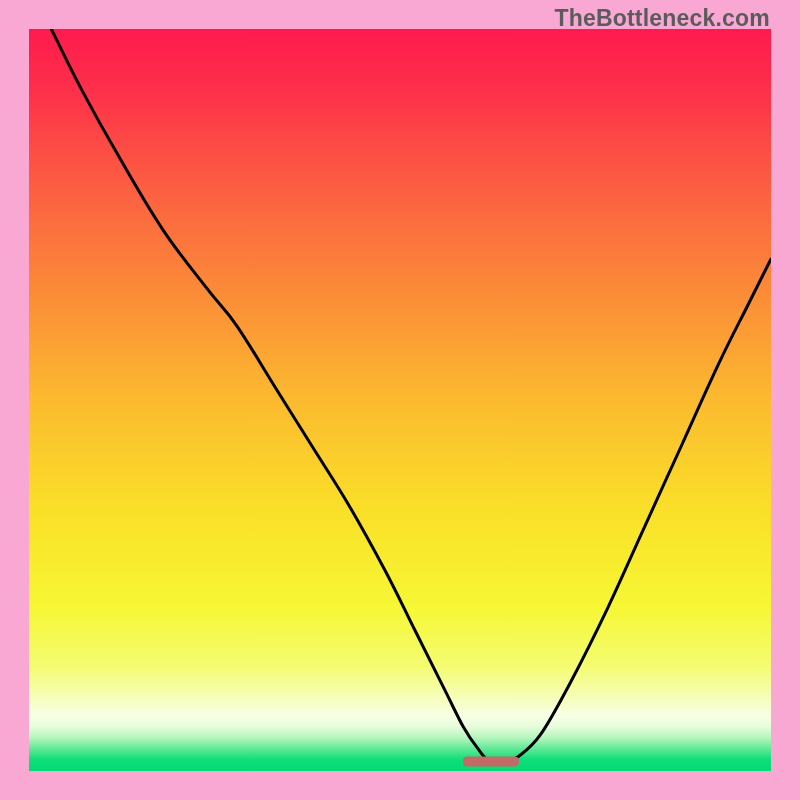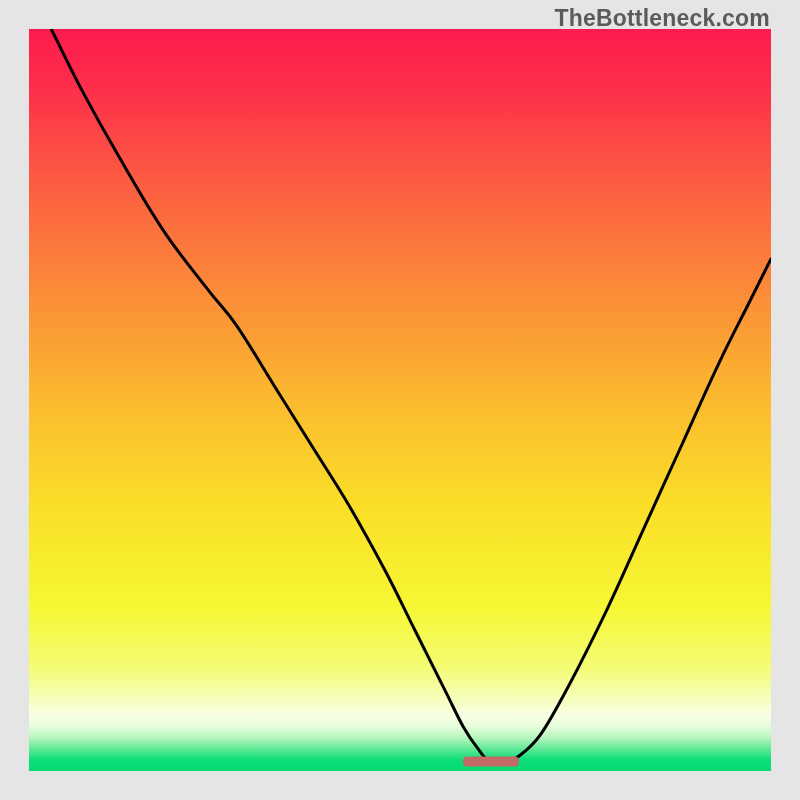--- a/index.html
+++ b/index.html
@@ -8,21 +8,21 @@
     width: 800px;
     height: 800px;
     overflow: hidden;
     background: #000;
     font-family: Arial, Helvetica, sans-serif;
   }
   .frame {
     position: relative;
     width: 800px;
     height: 800px;
-    background: #e5e5e5;
+    background: #f9a8d4;
   }
   .plot-area {
     position: absolute;
     left: 29px;
     top: 29px;
     width: 742px;
     height: 742px;
     overflow: hidden;
   }
   .gradient {

